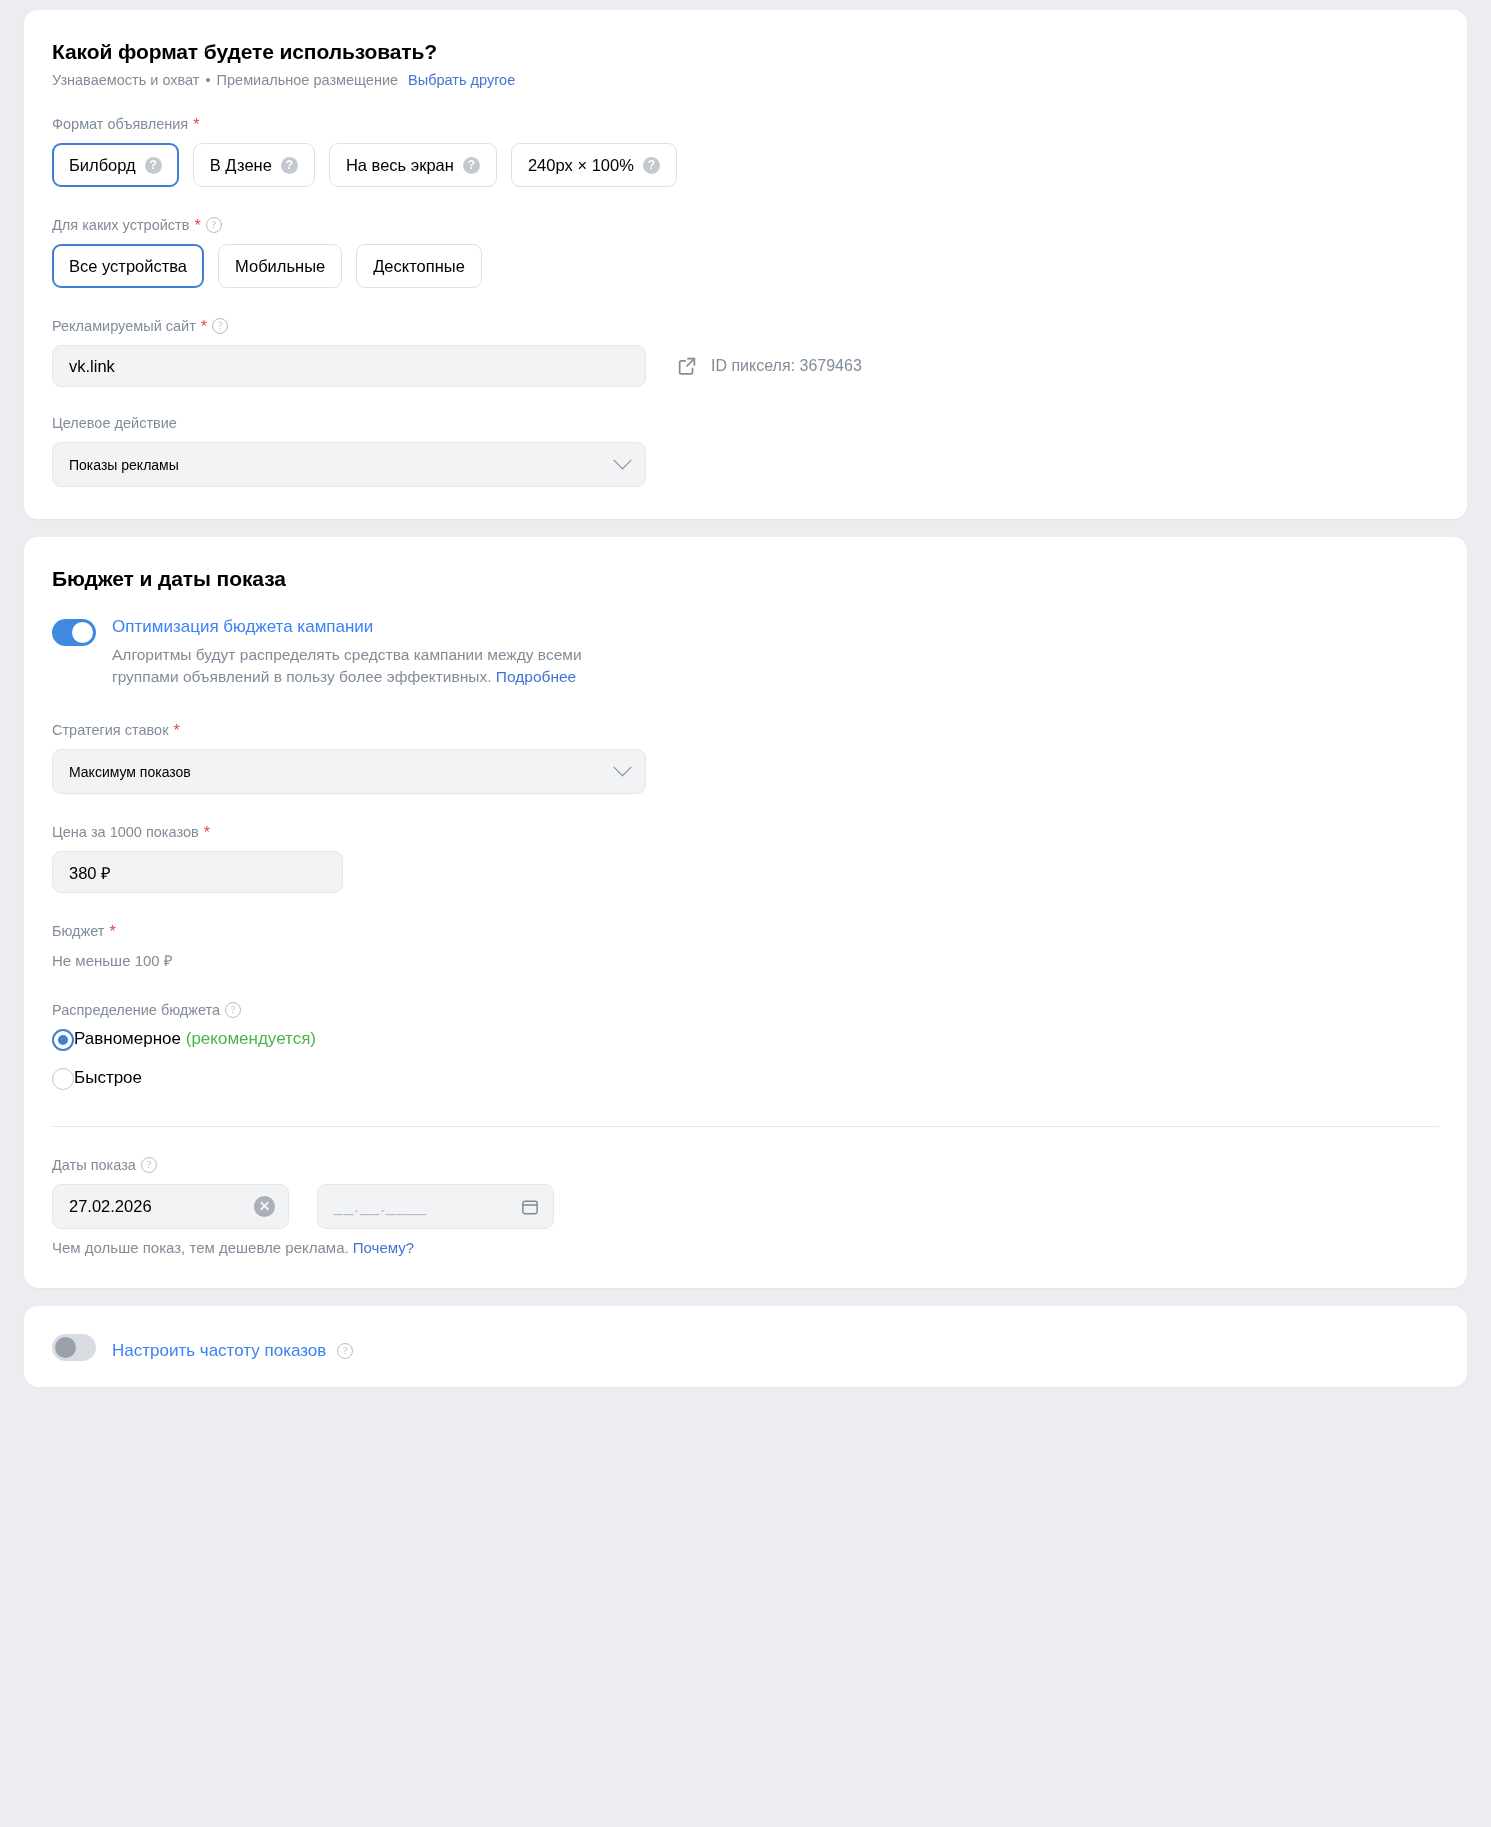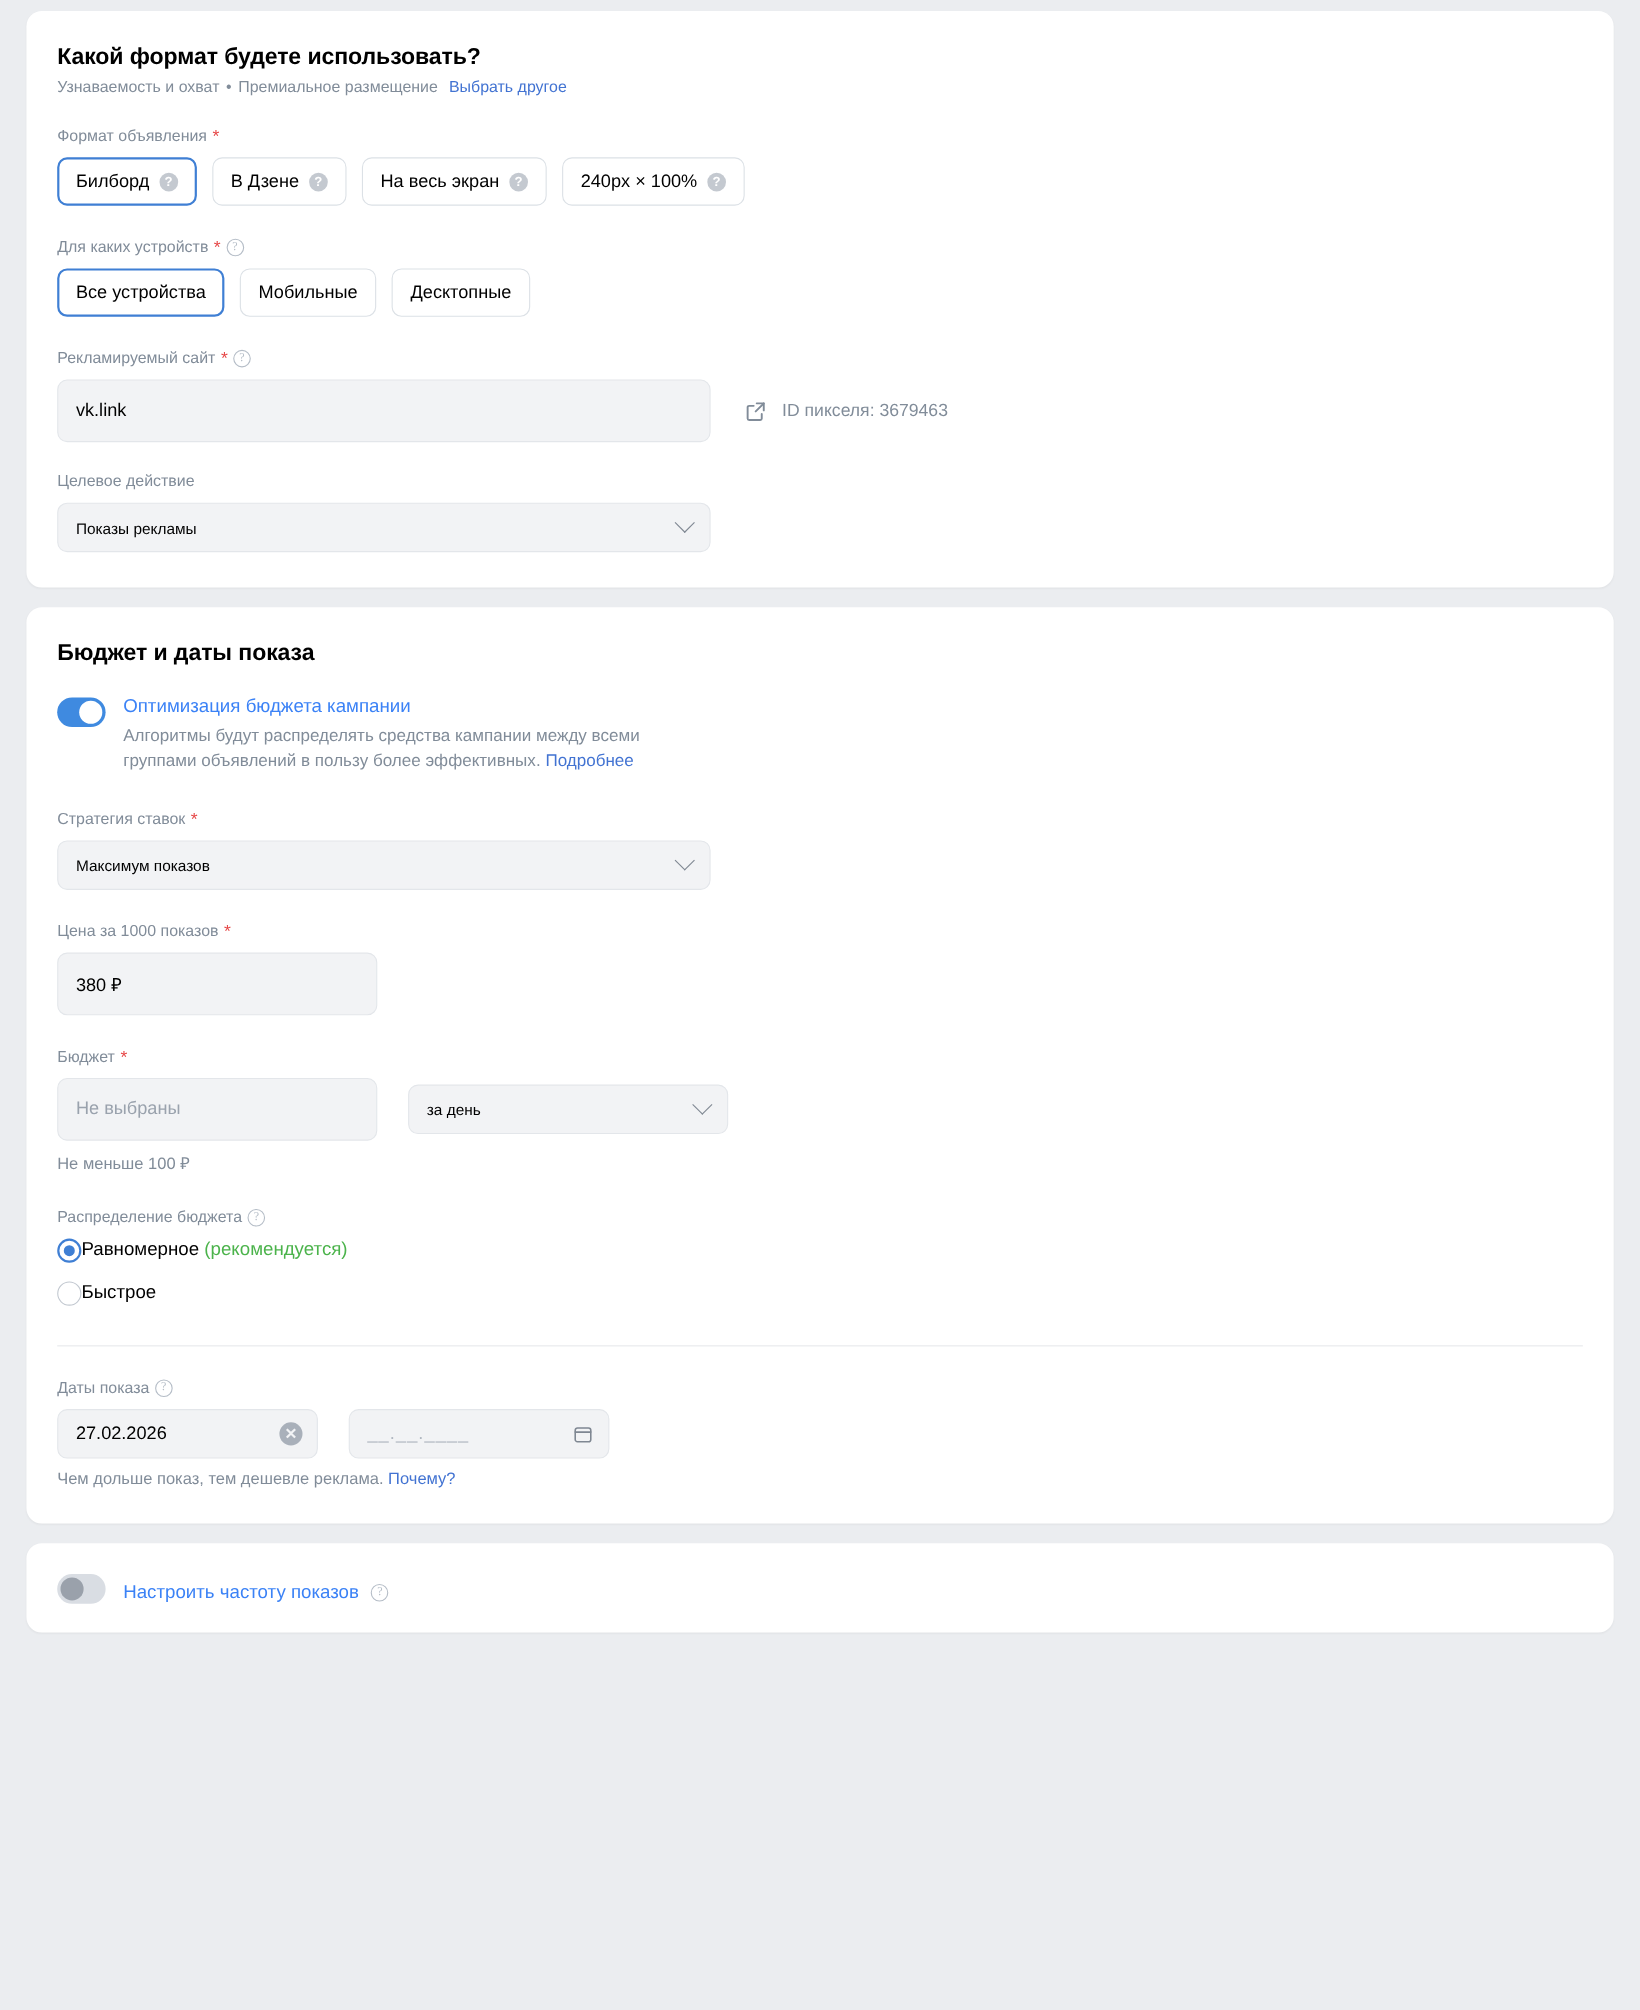--- a/index.html
+++ b/index.html
@@ -99,21 +99,21 @@
     text-align: center;
     display: inline-block;
     font-family: "Liberation Sans", sans-serif;
     flex: none;
   }
 
   .input {
     background: #f2f3f5;
     border: 1px solid #e3e6ea;
     border-radius: 9px;
-    height: 57px;
+    height: 42px;
     width: 594px;
     padding: 0 16px;
     display: flex;
     align-items: center;
     font-size: 16.5px;
     color: #000000;
     cursor: text;
   }
   .input.placeholder { color: #9aa2ad; }
 
@@ -335,29 +335,20 @@
     <div class="input cpm-input">
       <span>380 ₽</span>
     </div>
 
     <div style="height:30px"></div>
 
     <div class="field-label">
       <span>Бюджет</span>
       <span class="req">*</span>
     </div>
-    <div class="row">
-      <div class="input budget-input placeholder">
-        <span>Не выбраны</span>
-      </div>
-      <div class="select unit-select">
-        <span>за день</span>
-        <span class="chev"></span>
-      </div>
-    </div>
     <div class="hint">Не меньше 100 ₽</div>
 
     <div style="height:32px"></div>
 
     <div class="field-label">
       <span>Распределение бюджета</span>
       <span class="q-icon">?</span>
     </div>
     <div class="radio-row">
       <span class="radio checked"></span>

